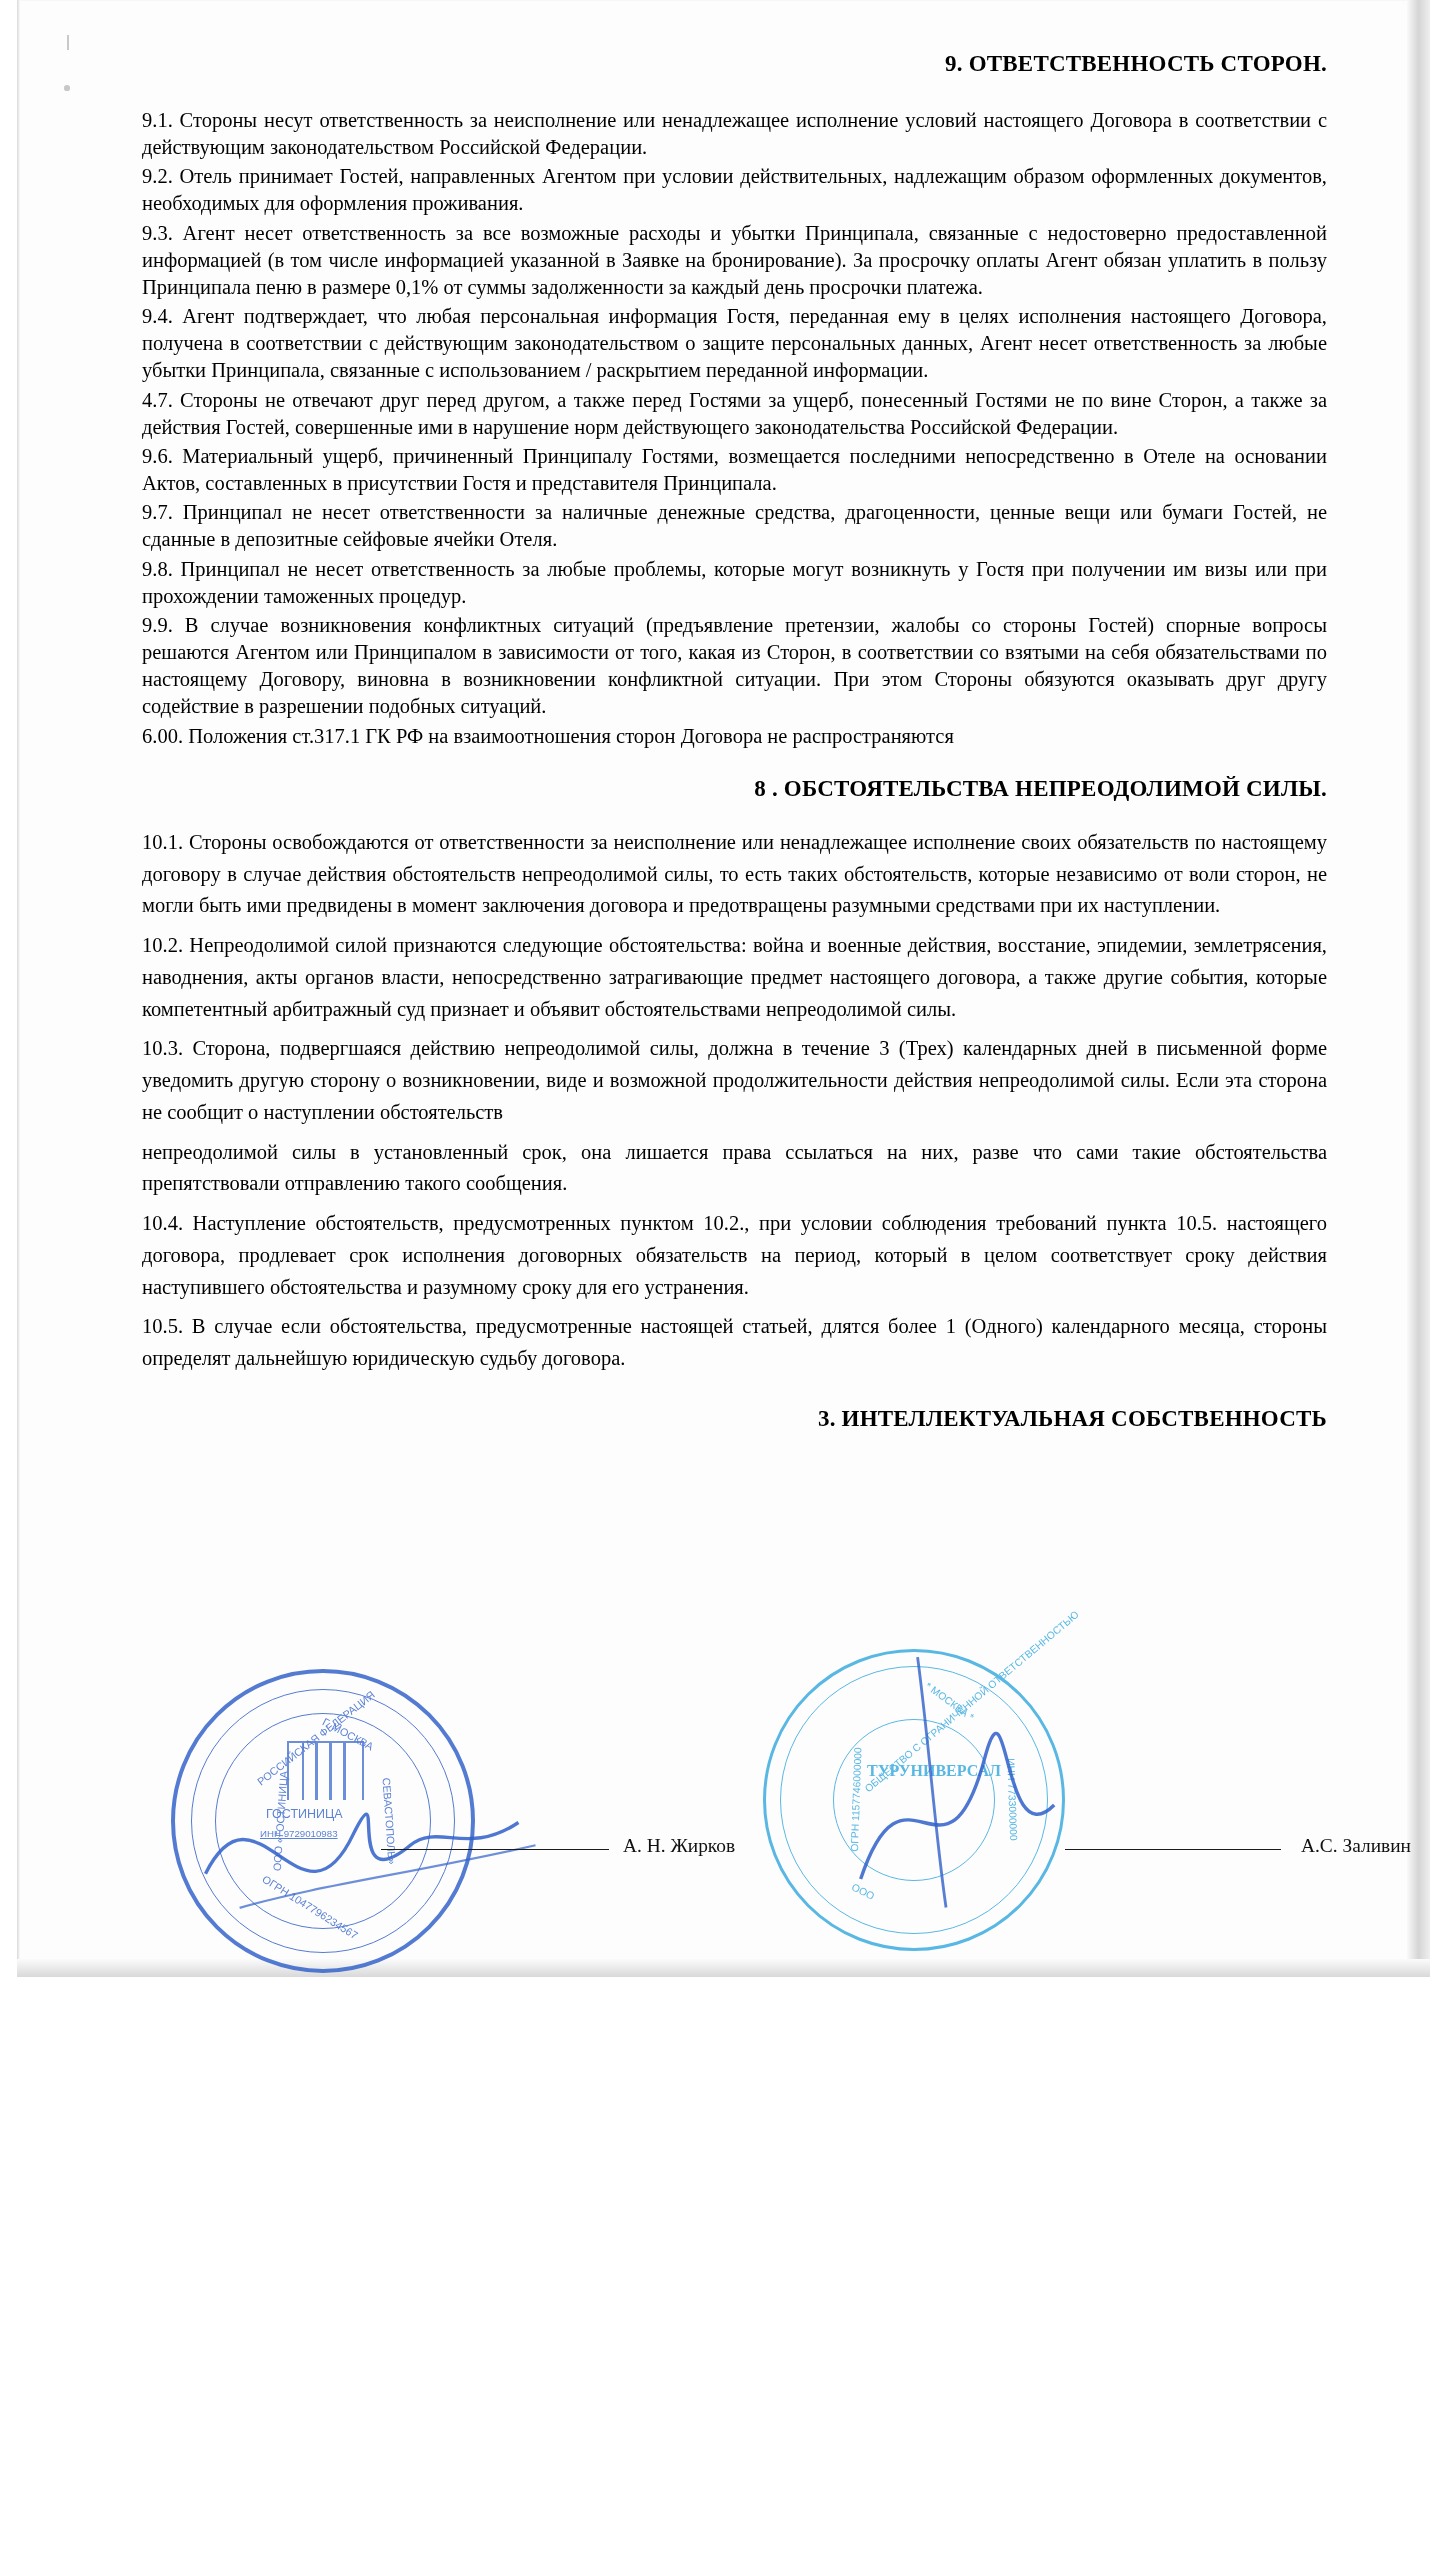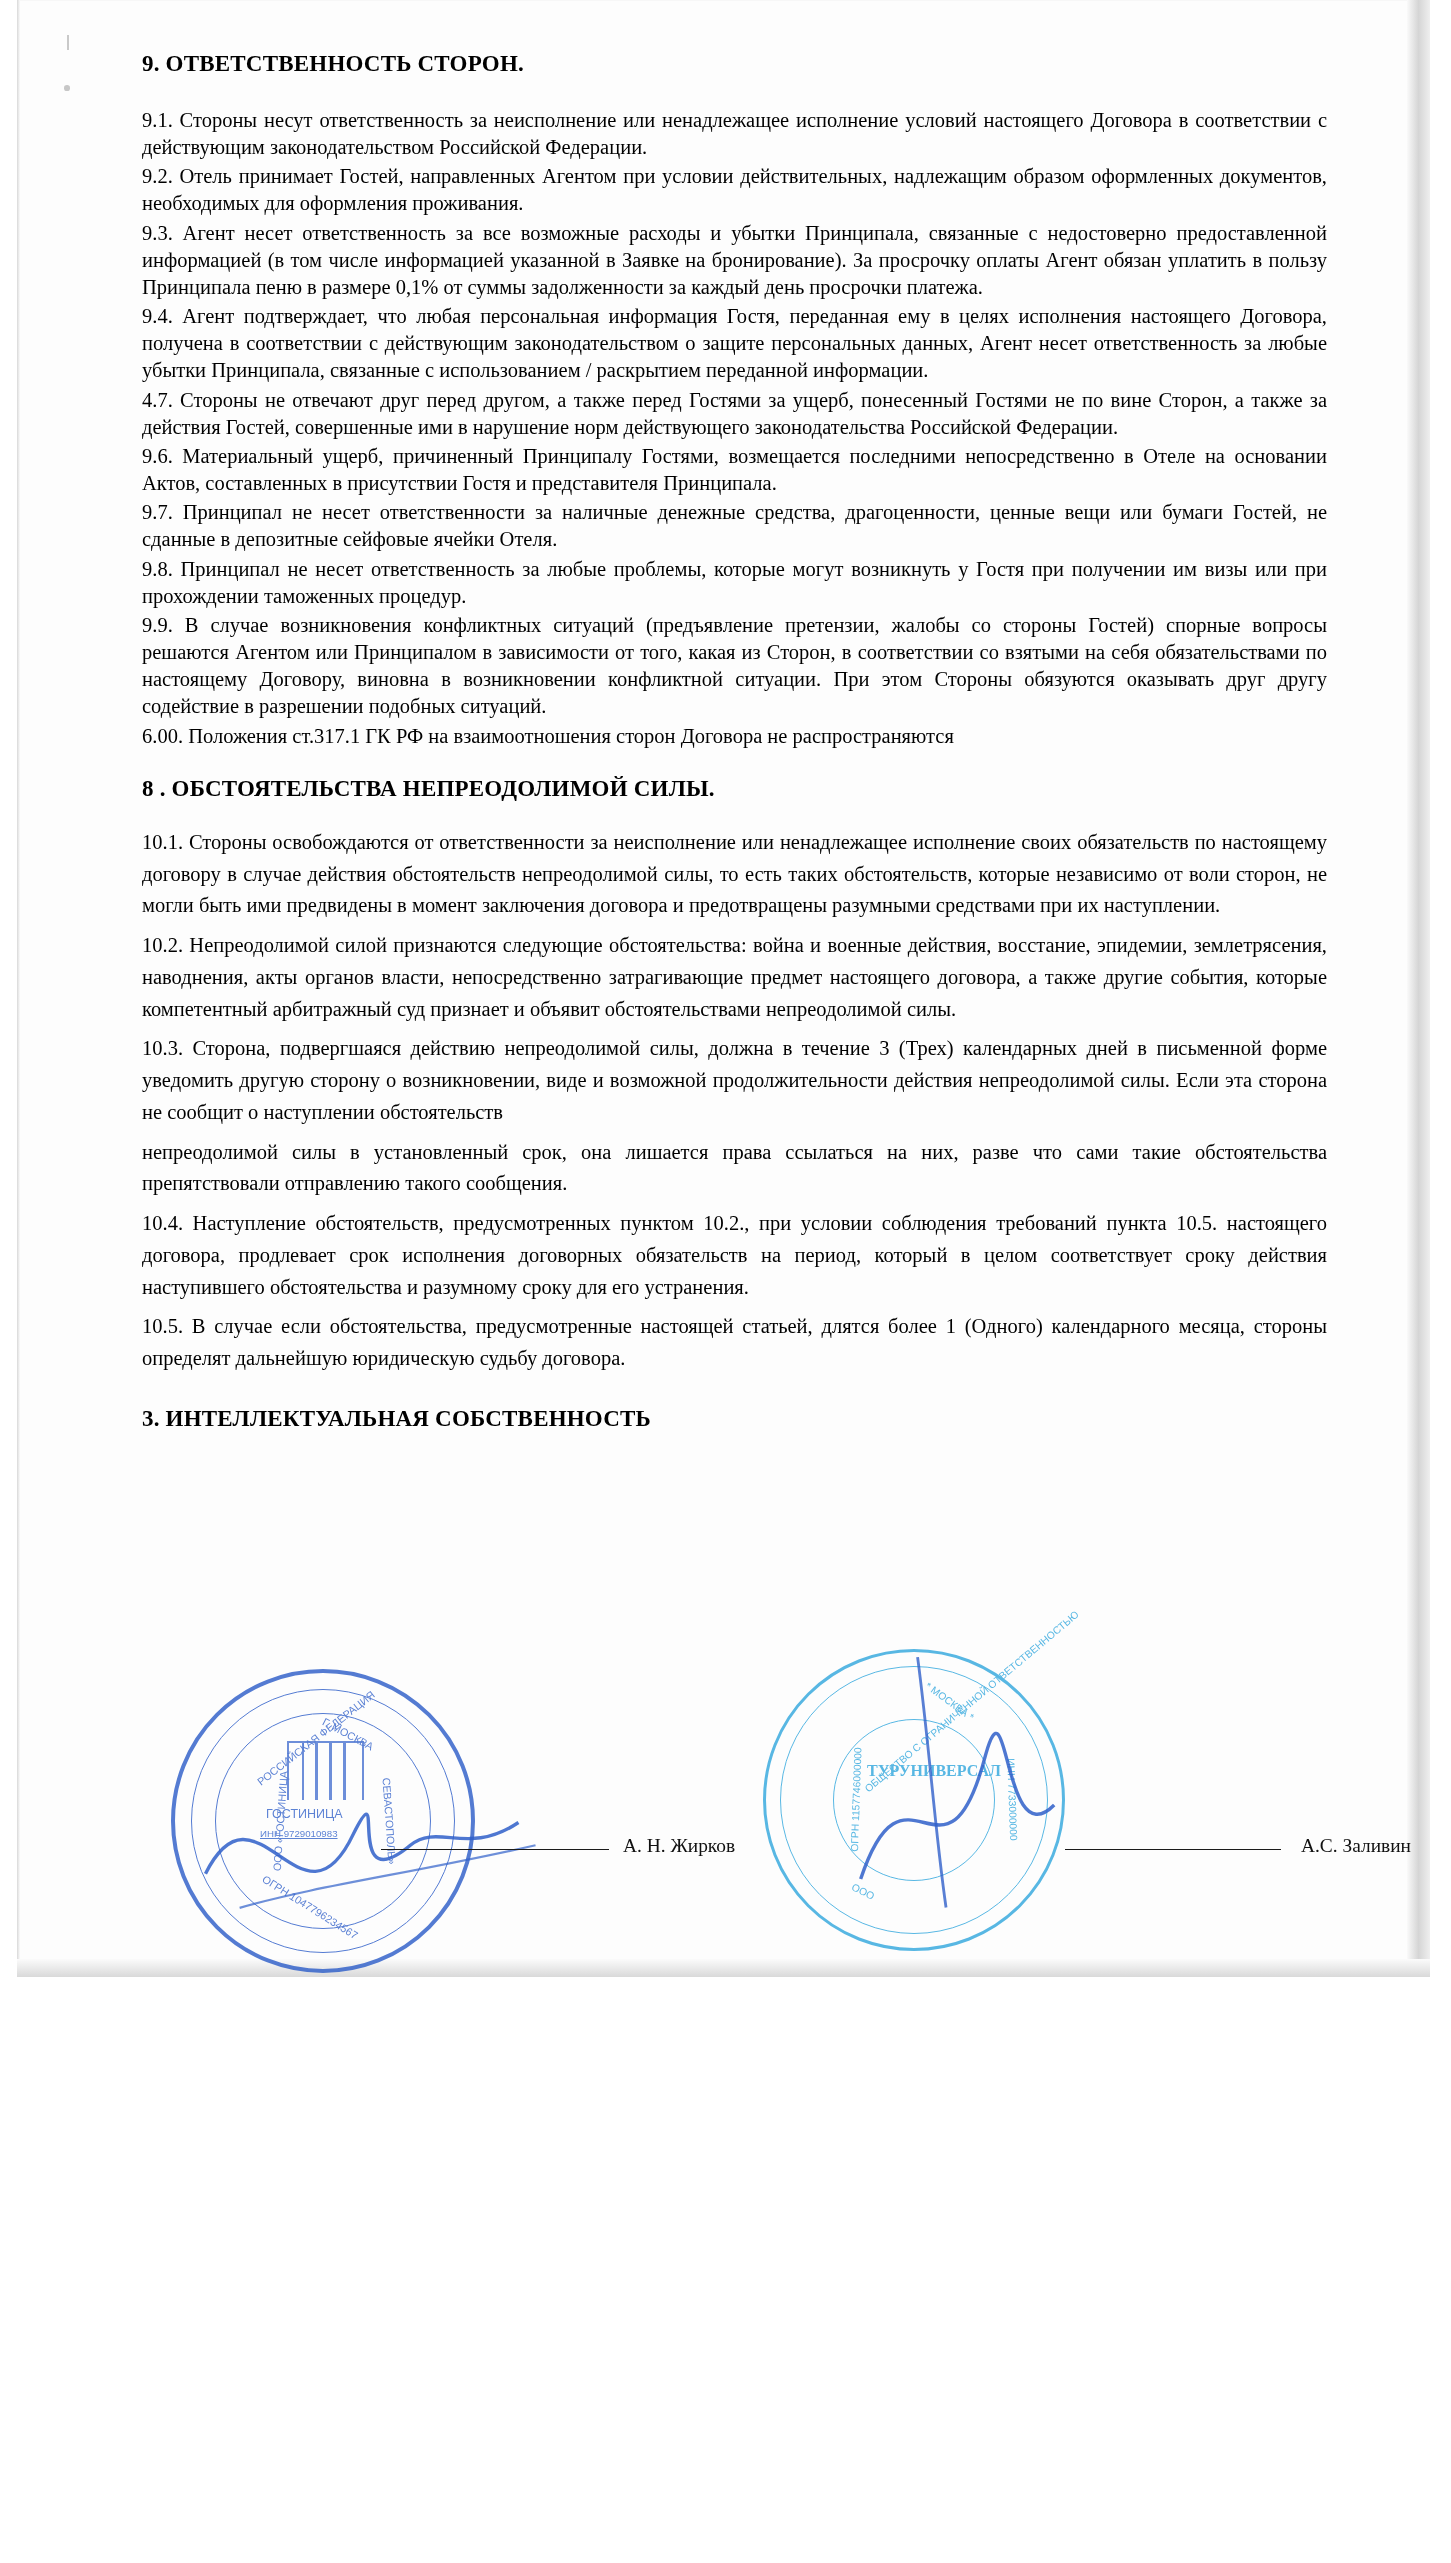--- a/index.html
+++ b/index.html
@@ -63,21 +63,21 @@
   .content {
     position: absolute;
     left: 142px;
     top: 51px;
     width: 1185px;
   }
 
   h1.section-title {
     font-size: 23px;
     font-weight: bold;
-    text-align: left;
+    text-align: right;
     margin: 0 0 30px 0;
     letter-spacing: 0.2px;
   }
   h1.section-title.mid {
     margin: 26px 0 25px 0;
   }
   h1.section-title.last {
     margin: 31px 0 0 0;
   }
 

